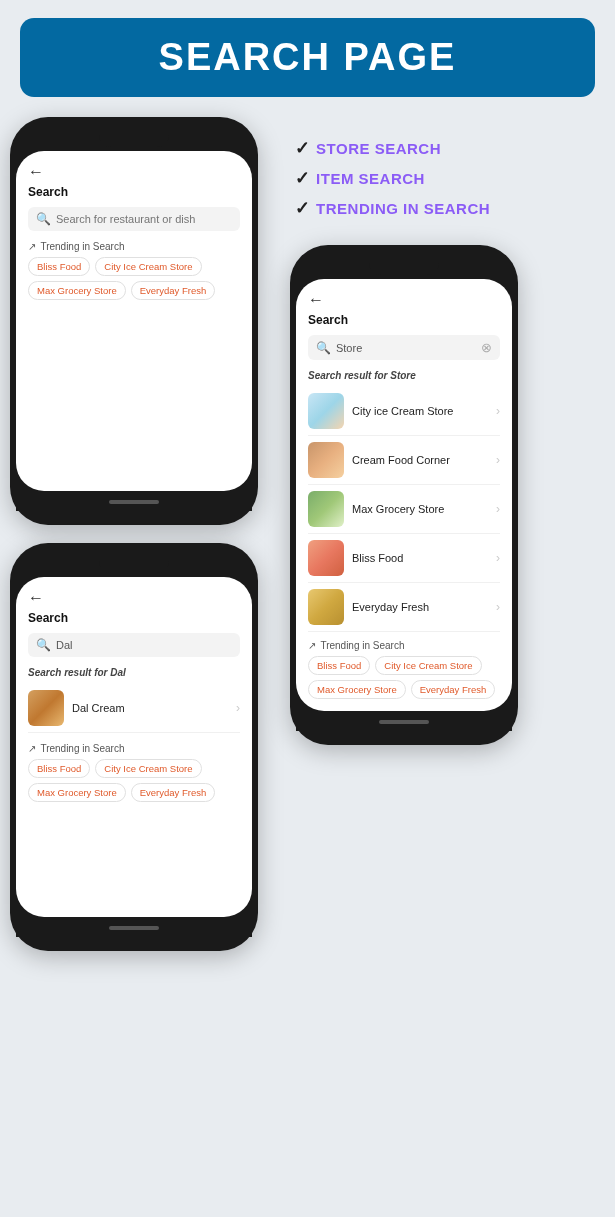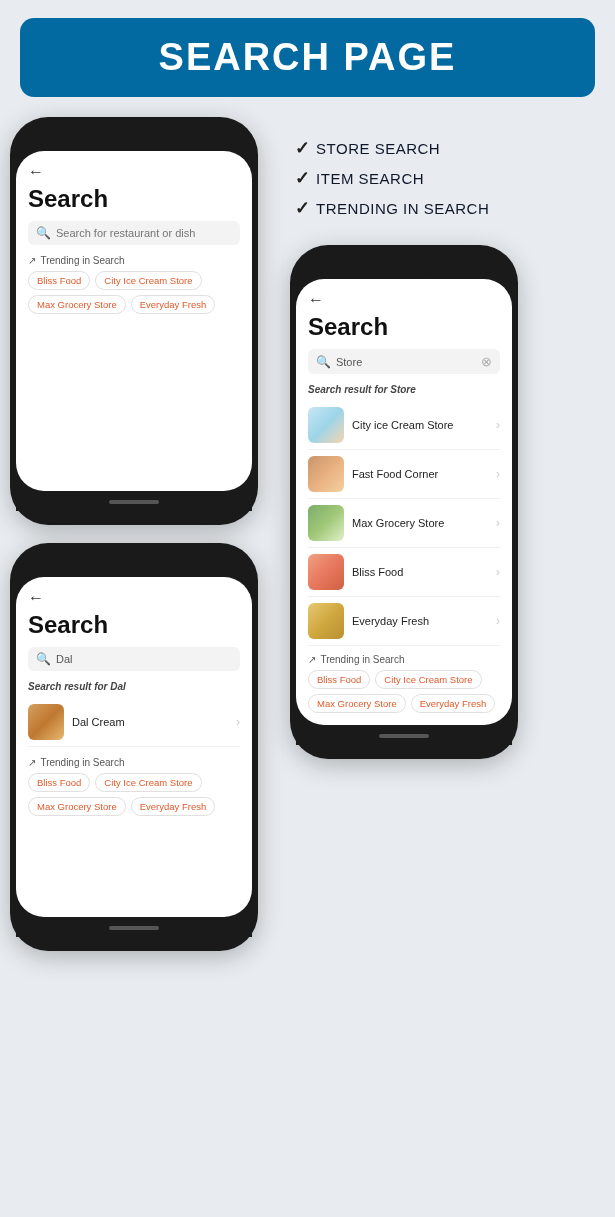--- a/index.html
+++ b/index.html
@@ -71,24 +71,24 @@
       margin-bottom: 8px;
       gap: 6px;
     }
     .feature-item .check {
       color: #222;
       font-size: 18px;
       font-weight: 700;
     }
     .feature-item .feature-label {
       font-size: 15px;
-      font-weight: 400;
+      font-weight: 700;
       text-transform: uppercase;
       letter-spacing: 0.5px;
-      color: #0f172a;
+      color: #8b5cf6;
     }
 
     
     .phone {
       background: #1a1a1a;
       border-radius: 38px;
       padding: 10px 6px 14px 6px;
       width: 248px;
       box-shadow: 0 6px 24px rgba(0,0,0,0.25);
       position: relative;
@@ -139,21 +139,21 @@
     
     .screen-content {
       padding: 10px 12px 12px 12px;
     }
     .screen-back {
       font-size: 16px;
       color: #333;
       margin-bottom: 6px;
     }
     .screen-title {
-      font-size: 24px;
+      font-size: 12px;
       font-weight: 700;
       color: #111;
       margin-bottom: 8px;
     }
     .search-bar {
       display: flex;
       align-items: center;
       background: #f3f3f3;
       border-radius: 6px;
       padding: 5px 8px;
@@ -364,21 +364,21 @@
             <span>Search result for</span> <span style="font-weight:700">Store</span>
           </div>
 
           <div class="result-item">
             <div class="result-img img-icecream"></div>
             <span class="result-name">City ice Cream Store</span>
             <span class="result-chevron">›</span>
           </div>
           <div class="result-item">
             <div class="result-img img-fastfood"></div>
-            <span class="result-name">Fast Food Corner</span>
+            <span class="result-name">Cream Food Corner</span>
             <span class="result-chevron">›</span>
           </div>
           <div class="result-item">
             <div class="result-img img-grocery"></div>
             <span class="result-name">Max Grocery Store</span>
             <span class="result-chevron">›</span>
           </div>
           <div class="result-item">
             <div class="result-img img-bliss"></div>
             <span class="result-name">Bliss Food</span>

